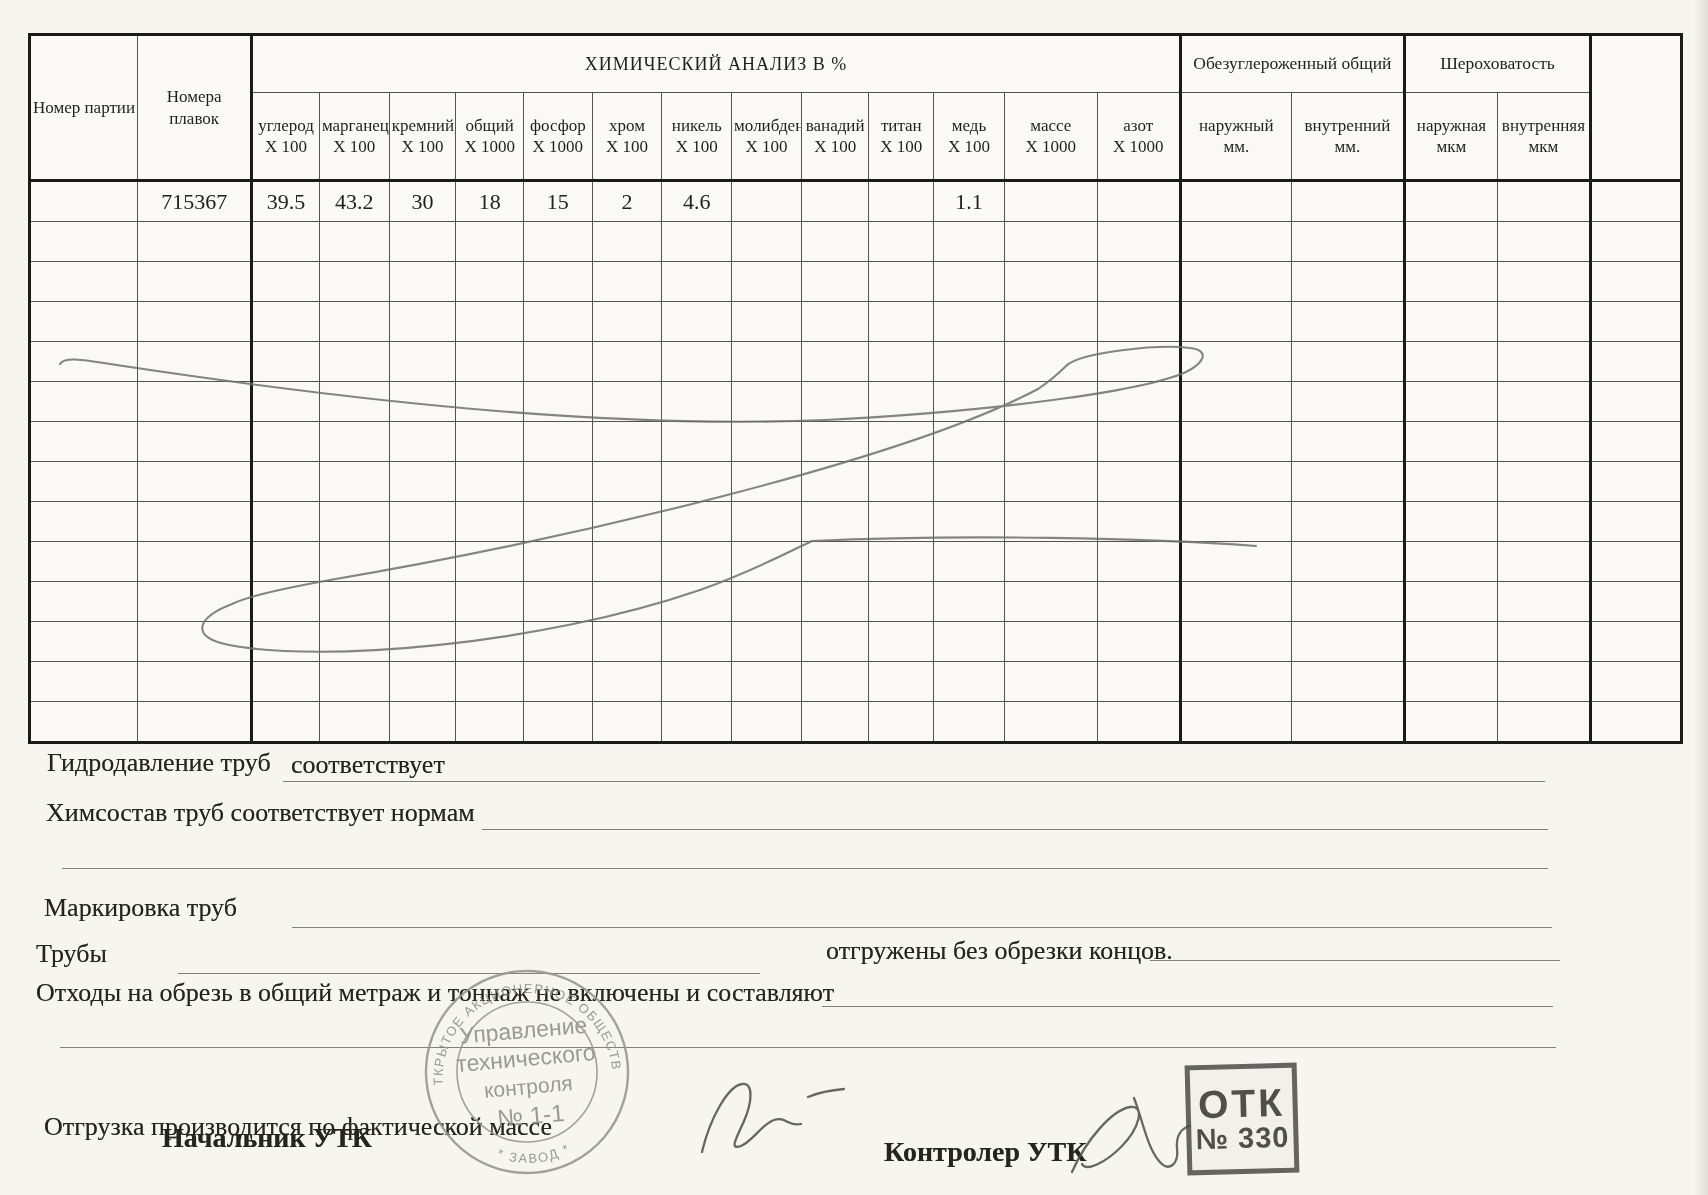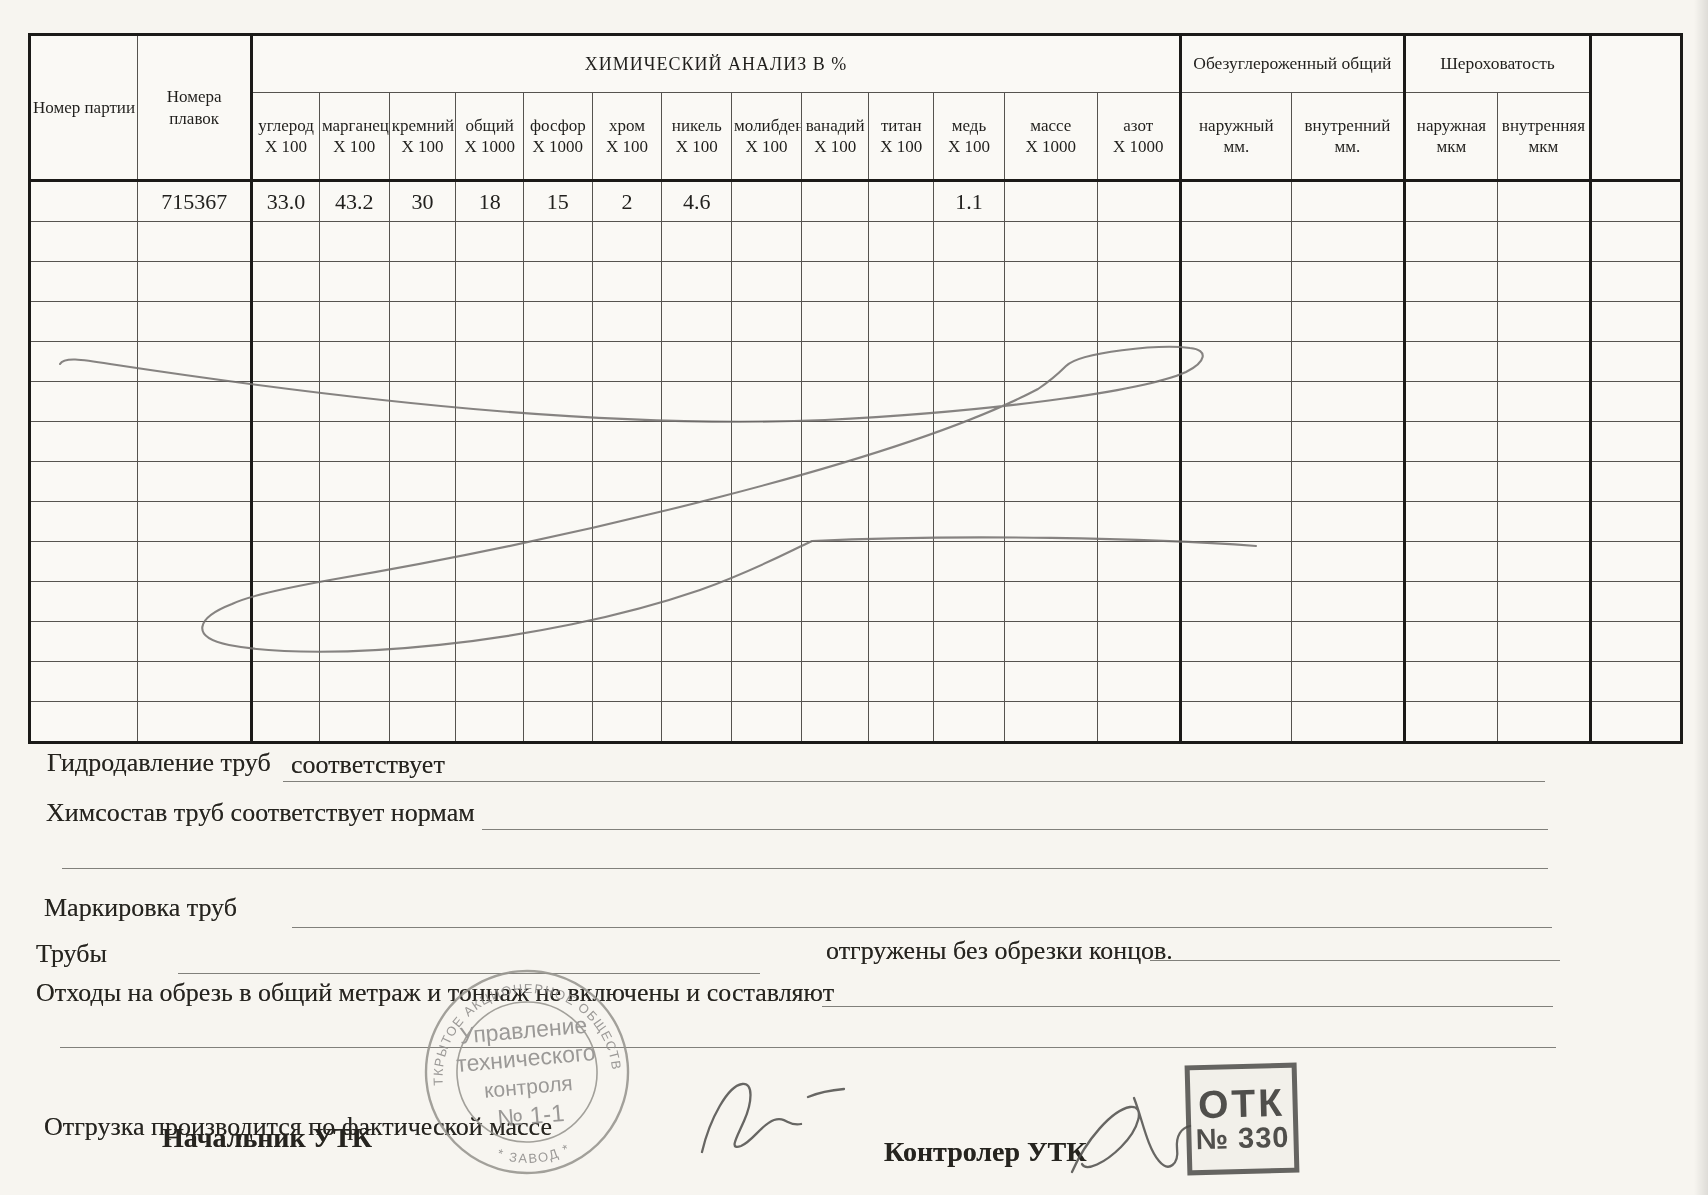--- a/index.html
+++ b/index.html
@@ -158,21 +158,21 @@
         <th class="thick-r">
           <div>внутренняя</div>
           <div>мкм</div>
         </th>
       </tr>
   </thead>
   <tbody id="tbody">
       <tr>
         <td></td>
         <td class="thick-r">715367</td>
-        <td>33.0</td>
+        <td>39.5</td>
         <td>43.2</td>
         <td>30</td>
         <td>18</td>
         <td>15</td>
         <td>2</td>
         <td>4.6</td>
         <td></td>
         <td></td>
         <td></td>
         <td>1.1</td>

